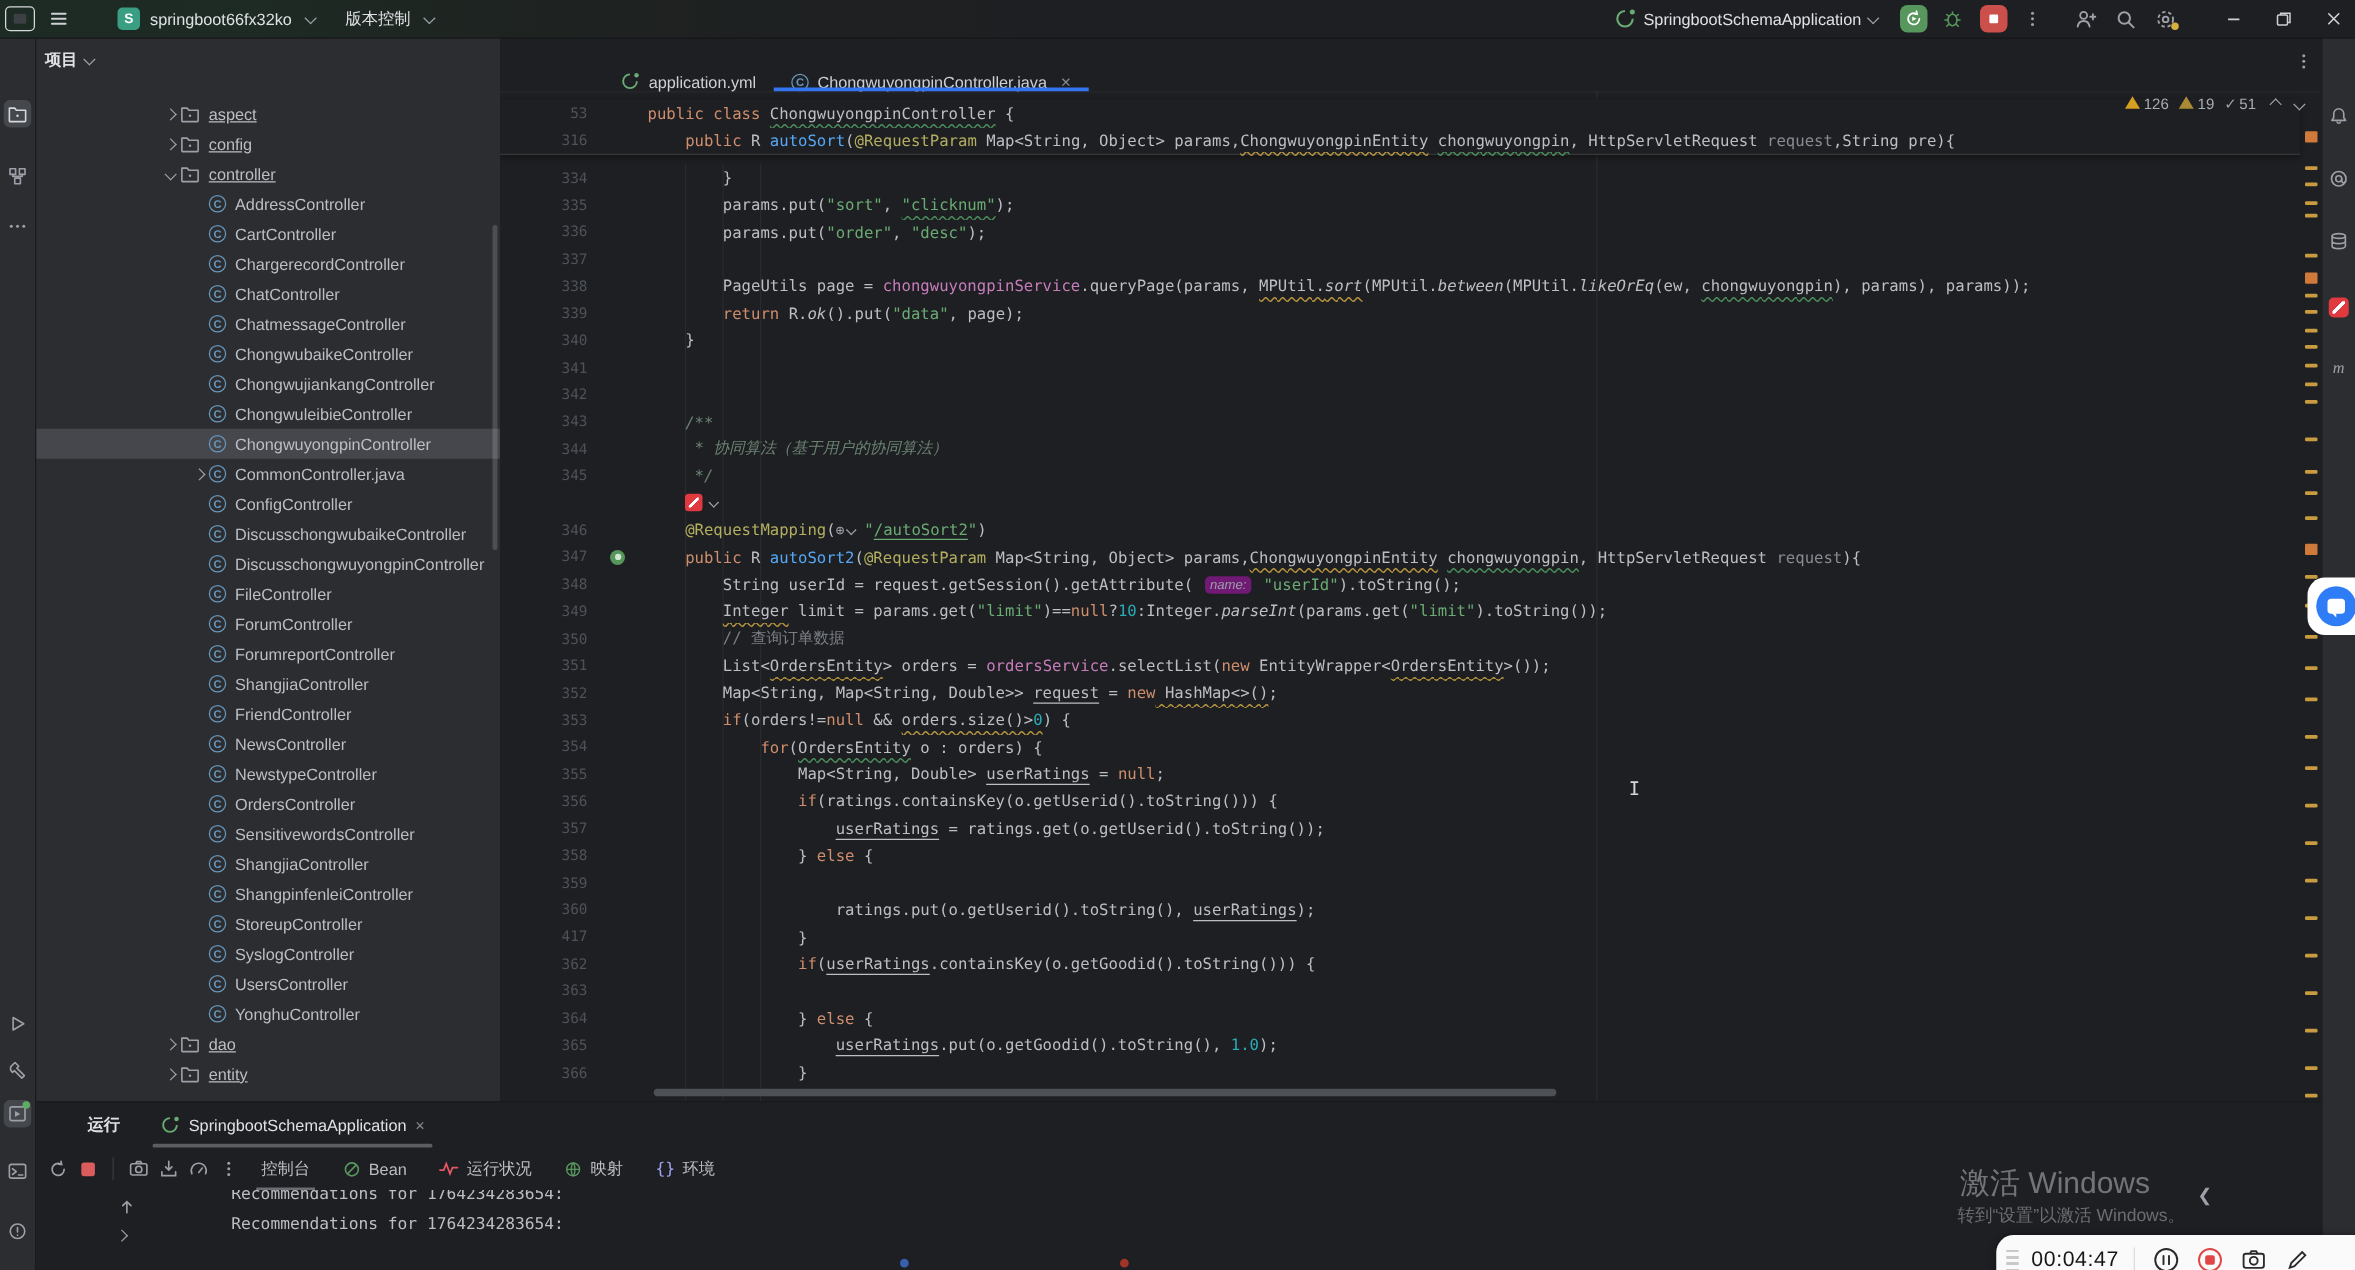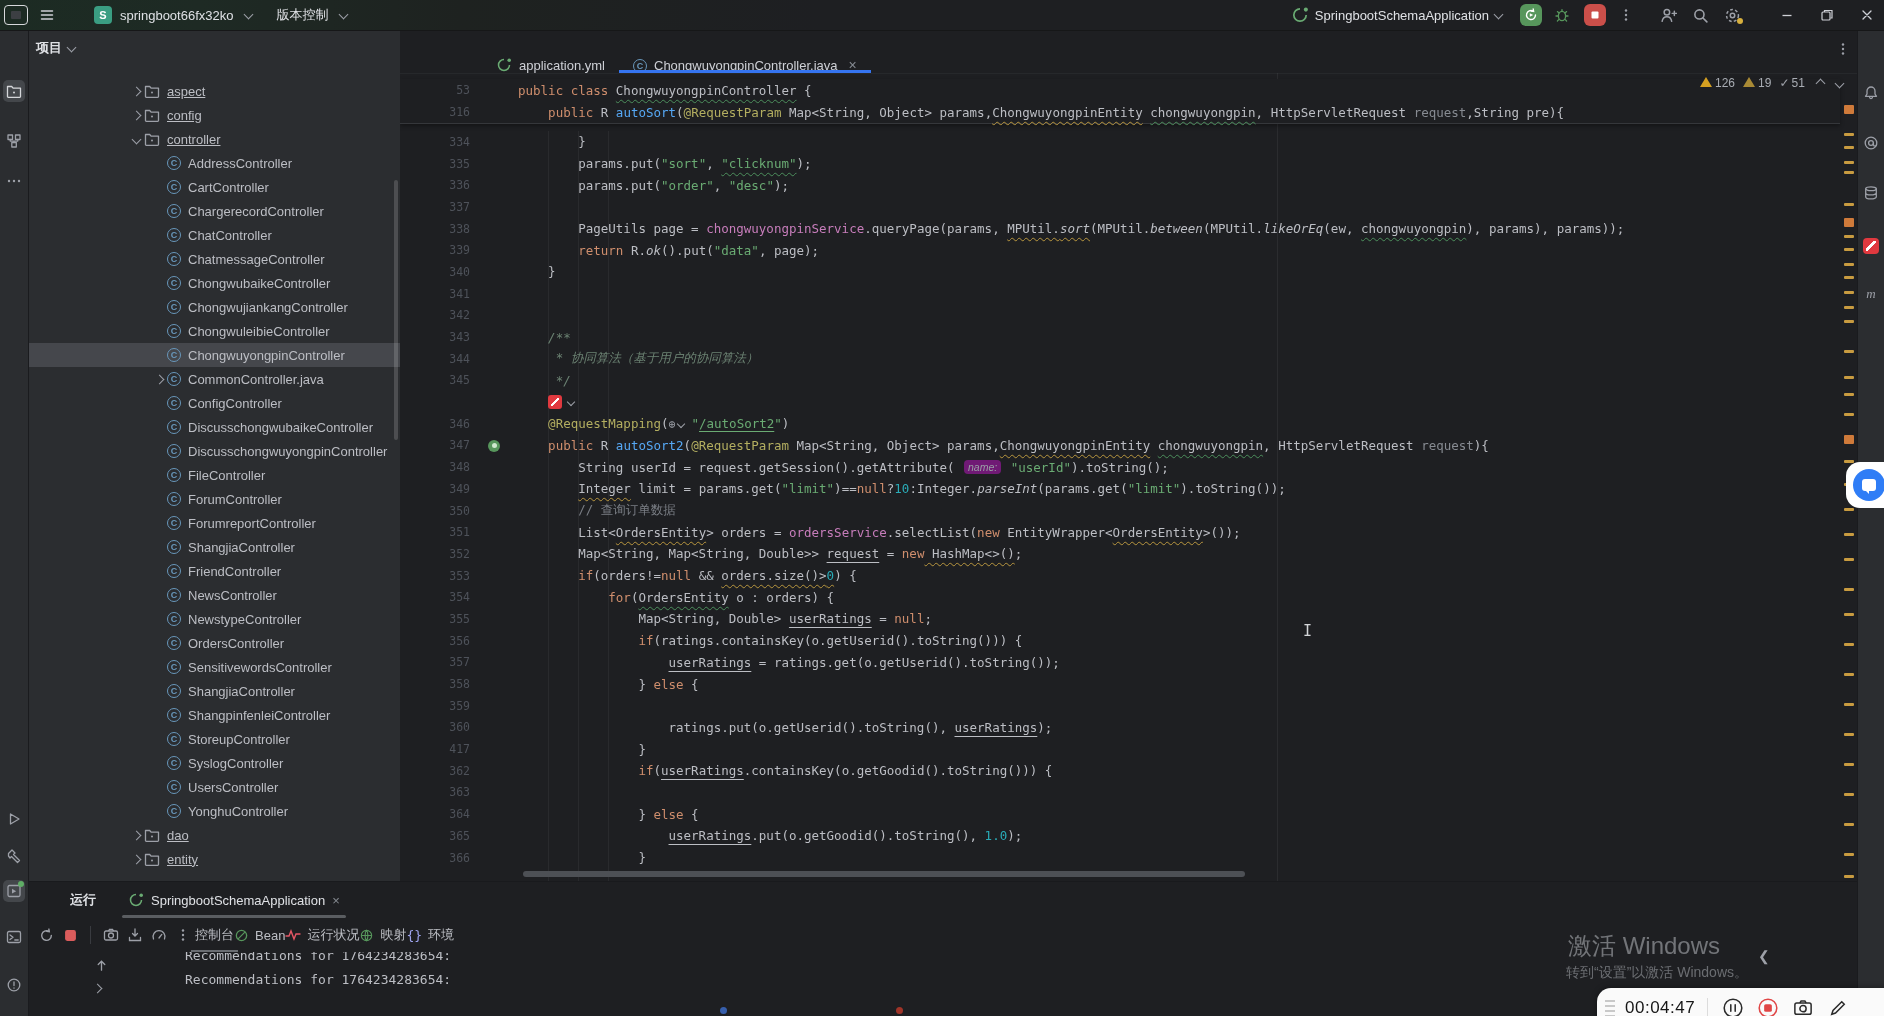--- a/index.html
+++ b/index.html
@@ -98,21 +98,21 @@
   .ibeam{position:absolute;left:903px;top:592px;color:#d4d6d9;font-family:"DejaVu Sans Mono",monospace;font-size:15px;}
   
   .runpanel{position:absolute;left:28px;right:26px;bottom:0;height:134px;background:#1e1f22;border-top:1px solid #191a1d;}
   .rp-header{position:absolute;left:0;top:0;right:0;height:36px;display:flex;align-items:center;padding-left:34px;}
   .rp-title{color:#dfe1e5;font-weight:bold;margin-left:8px;}
   .rp-tab{display:flex;align-items:center;gap:7px;margin-left:26px;color:#dfe1e5;position:relative;height:100%;padding:0 6px;}
   .rp-tab::after{content:"";position:absolute;left:0;right:0;bottom:0;height:3px;border-radius:2px;background:#5a5d61;}
   .rp-toolbar{position:absolute;left:0;top:36px;right:0;height:34px;display:flex;align-items:center;}
   .rpt-ic{width:24px;height:24px;display:flex;align-items:center;justify-content:center;flex:none;}
   .rp-sep{width:1px;height:18px;background:#393b40;margin:0 8px;}
-  .rp-tabs{display:flex;align-items:center;height:100%;}
+  .rp-tabs{display:flex;align-items:center;margin-left:14px;gap:26px;height:100%;}
   .rptab{display:flex;align-items:center;gap:6px;color:#bcbec4;height:100%;position:relative;}
   .rptab.active::after{content:"";position:absolute;left:-4px;right:-4px;bottom:0;height:2px;background:#6a6d72;}
   #console{position:absolute;left:157px;top:70px;right:330px;bottom:2px;overflow:hidden;
      font-family:"DejaVu Sans Mono",monospace;font-size:13px;line-height:24px;color:#bcbec4;}
   #console div:first-child{margin-top:-8px;}
   .con-icons{position:absolute;left:66px;top:76px;display:flex;flex-direction:column;gap:12px;color:#9da0a8;}
   
   .watermark1{position:absolute;left:1568px;top:930px;font-size:24px;color:rgba(170,173,178,.6);z-index:40;}
   .watermark2{position:absolute;left:1566px;top:964px;font-size:14px;color:rgba(170,173,178,.55);z-index:40;}
   .float-chev{position:absolute;left:1758px;top:948px;color:#9da0a8;font-size:14px;z-index:41;}

